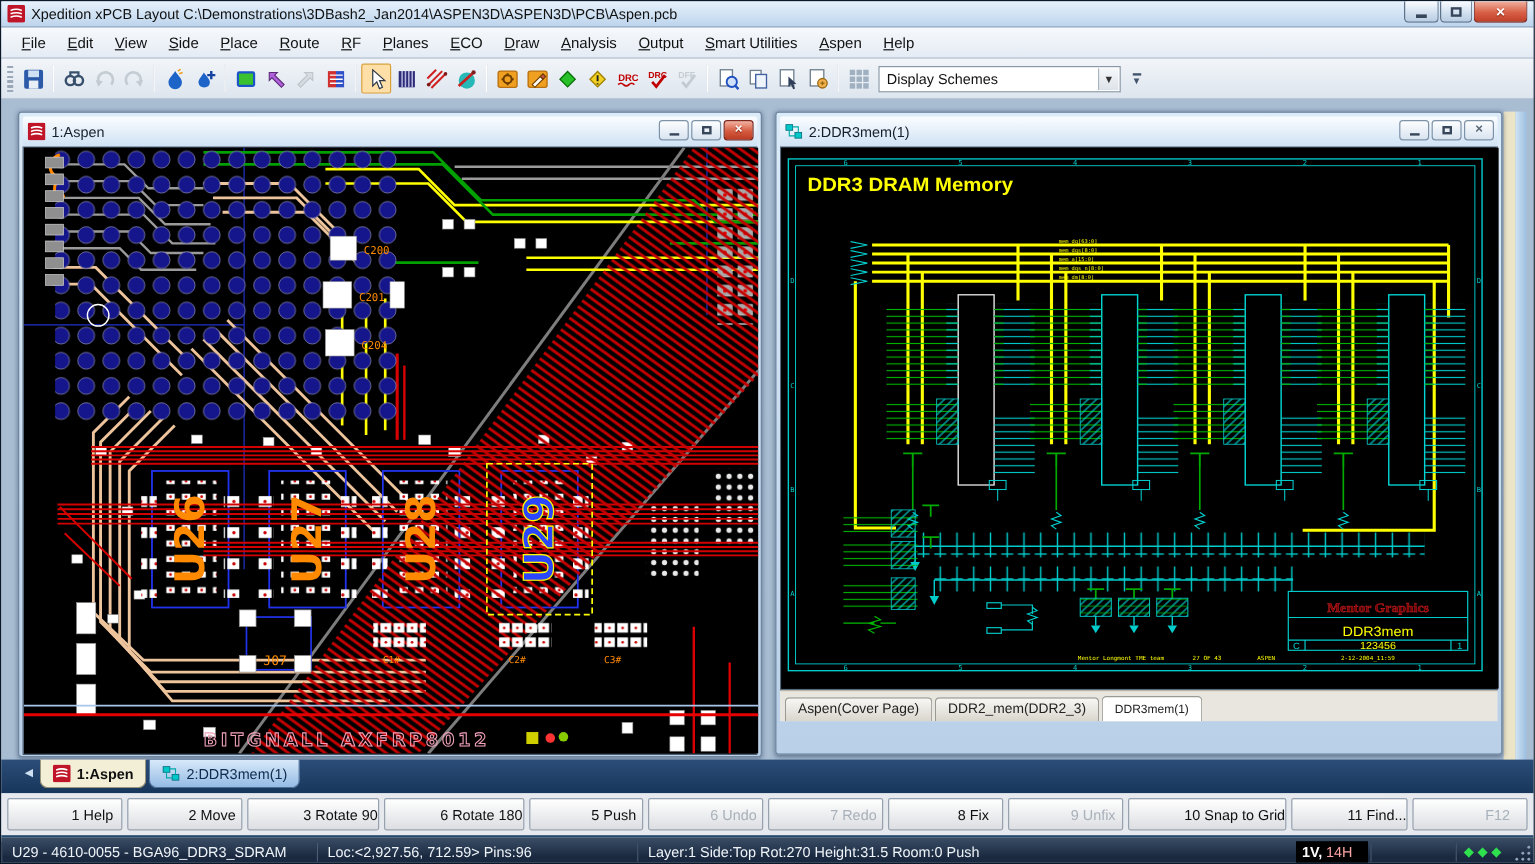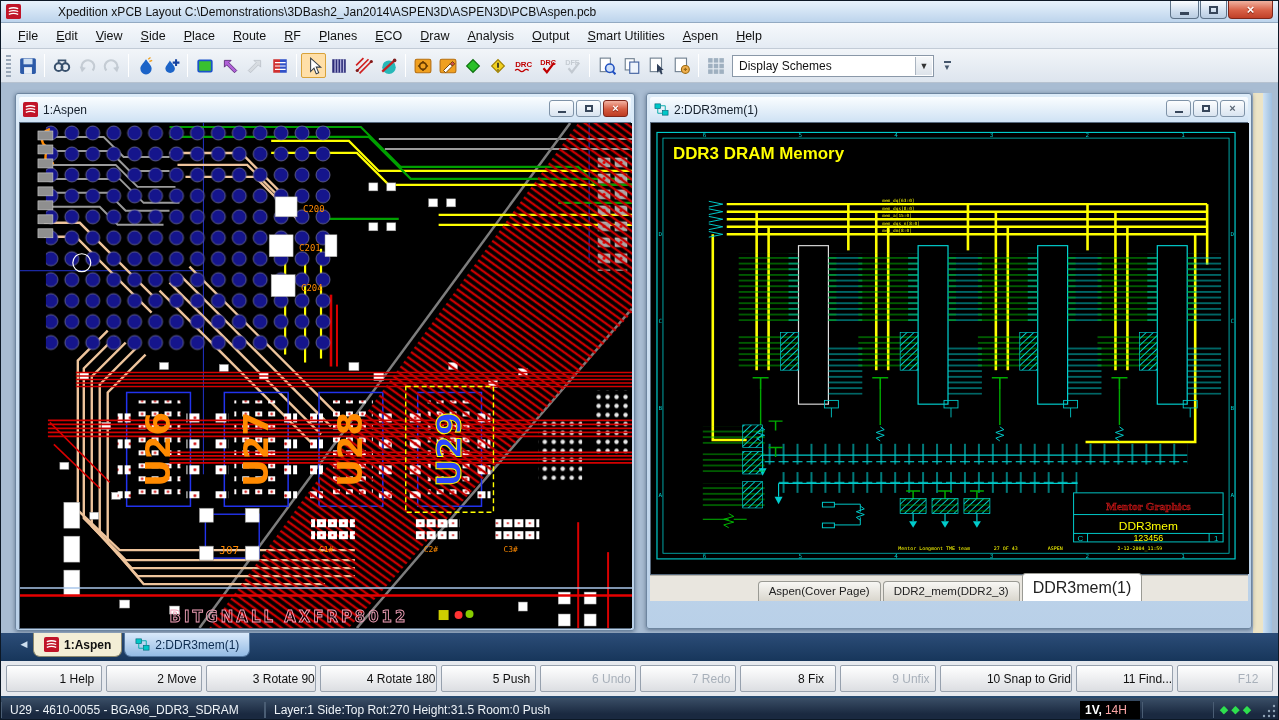--- a/index.html
+++ b/index.html
@@ -4,21 +4,21 @@
 <style>
   * { margin:0; padding:0; box-sizing:border-box; }
   html,body { background:#333; }
   body { font-family:"Liberation Sans", sans-serif; }
   .app { position:relative; width:1279px; height:720px; background:#a8bcd2;
          border:1px solid #0c1826; overflow:hidden; }
 
   
   .titlebar { position:absolute; left:0; top:0; width:100%; height:22px;
     background:linear-gradient(#e7f2fc,#bdd4ec); border-bottom:1px solid #93aac2;
-    display:flex; align-items:center; padding-left:5px;gap:32px; }
+    display:flex; align-items:center; padding-left:5px; }
   .titlebar .ttl { font-size:12px; color:#111; margin-left:5px; white-space:nowrap; }
   .winbtns { position:absolute; right:5px; top:0; display:flex; }
   .wb { height:18px; border:1px solid #5d7288; border-top:none; border-radius:0 0 4px 4px;
     display:flex; align-items:center; justify-content:center;
     background:linear-gradient(#fbfdff,#cfdeee 60%,#b9cde2); margin-left:1px; }
   .wb-min { width:29px; } .wb-max { width:27px; } 
   .wb-close { width:45px; background:linear-gradient(#f0b2a0,#d86046 55%,#c04028); border-color:#7e261a; }
   .g-min { width:9px; height:3px; background:#37465a; margin-top:7px; }
   .g-max { width:9px; height:8px; border:2px solid #37465a; }
   .g-x { font-weight:bold; font-size:13px; color:#fff; line-height:1; text-shadow:0 1px 1px #802010; }
@@ -69,25 +69,25 @@
   .cb .g-min { margin-top:6px; width:8px; height:2px; }
   .cb .g-max { width:8px; height:7px; border-width:2px; }
   .cb-close-red { background:linear-gradient(#f3b2a2,#d55b40 55%,#bd3c22); border-color:#7e261a; }
   .cb-close-red .g-x { font-size:11px; }
   .cb-close-gray .g-x { color:#5a6674; text-shadow:none; font-size:11px; }
   .canvas { background:#000; border:1px solid #56687c; }
   .pcbart { width:612px; height:505px; display:block; }
   .schart { width:598px; height:451px; display:block; }
 
   .schtabs { height:26px; background:#e9e6df; border-top:1px solid #b9b5ab;
-    display:flex; align-items:flex-end; padding-left:4px;justify-content:center; }
+    display:flex; align-items:flex-end; padding-left:4px; }
   .stab { font-size:11.5px; color:#222; padding:3px 10px 4px; border:1px solid #9a9a94;
     border-bottom:none; border-radius:4px 4px 0 0;
     background:linear-gradient(#f8f7f4,#d9d6cd); margin-right:2px; margin-bottom:0; }
-  .stab.on { background:#fff; padding-top:5px; font-size:16px; }
+  .stab.on { background:#fff; padding-top:5px; font-size:10px; }
 
   
   .mditabs { position:absolute; left:0; top:632px; width:100%; height:28px;
     background:linear-gradient(#2c4d78,#17365b); display:flex; align-items:flex-start; }
   .tarr { width:18px; height:22px; color:#cfe0f0; font-size:9px; display:flex; align-items:center;
     justify-content:center; margin-left:14px; }
   .mtab { height:24px; display:flex; align-items:center; padding:0 10px;
     border:1px solid #53779f; border-top:none; border-radius:0 0 7px 7px; font-size:12px; margin-right:2px; }
   .mtab .i { width:15px; height:15px; margin-right:5px; }
   .mtab.on { background:#f3eed6; border-color:#8d8a6e; color:#101010; font-weight:bold; }
@@ -924,35 +924,36 @@
           <use href="#ic-sch"></use>
         </svg>
       <span>2:DDR3mem(1)</span>
     </div>
   </div>
 
   <div class="fkeys">
     <div class="fk">1 Help</div>
     <div class="fk">2 Move</div>
     <div class="fk">3 Rotate 90</div>
-    <div class="fk">4 Rotate 180</div>
+    <div class="fk">6 Rotate 180</div>
     <div class="fk">5 Push</div>
     <div class="fk dis">6 Undo</div>
     <div class="fk dis">7 Redo</div>
     <div class="fk">8 Fix</div>
     <div class="fk dis">9 Unfix</div>
     <div class="fk">10 Snap to Grid</div>
     <div class="fk">11 Find...</div>
     <div class="fk dis">F12</div>
   </div>
 
   <div class="status">
     <div class="ssep"></div>
     <div class="st st-sel">U29 - 4610-0055 - BGA96_DDR3_SDRAM</div>
     <div class="ssep"></div>
+    <div class="st st-loc">Loc:&lt;2,927.56, 712.59&gt; Pins:96</div>
     <div class="ssep"></div>
     <div class="st st-place">Layer:1 Side:Top Rot:270 Height:31.5 Room:0  Push</div>
     <div class="vhbox">
       <span class="w1">1V,</span><span class="w2">14H</span>
     </div>
     <div class="ssep"></div>
     <div class="st st-gloss">Gloss On</div>
     <div class="ssep"></div>
     <div class="leds">◆◆◆</div>
     <svg class="grip" viewBox="0 0 18 18">

